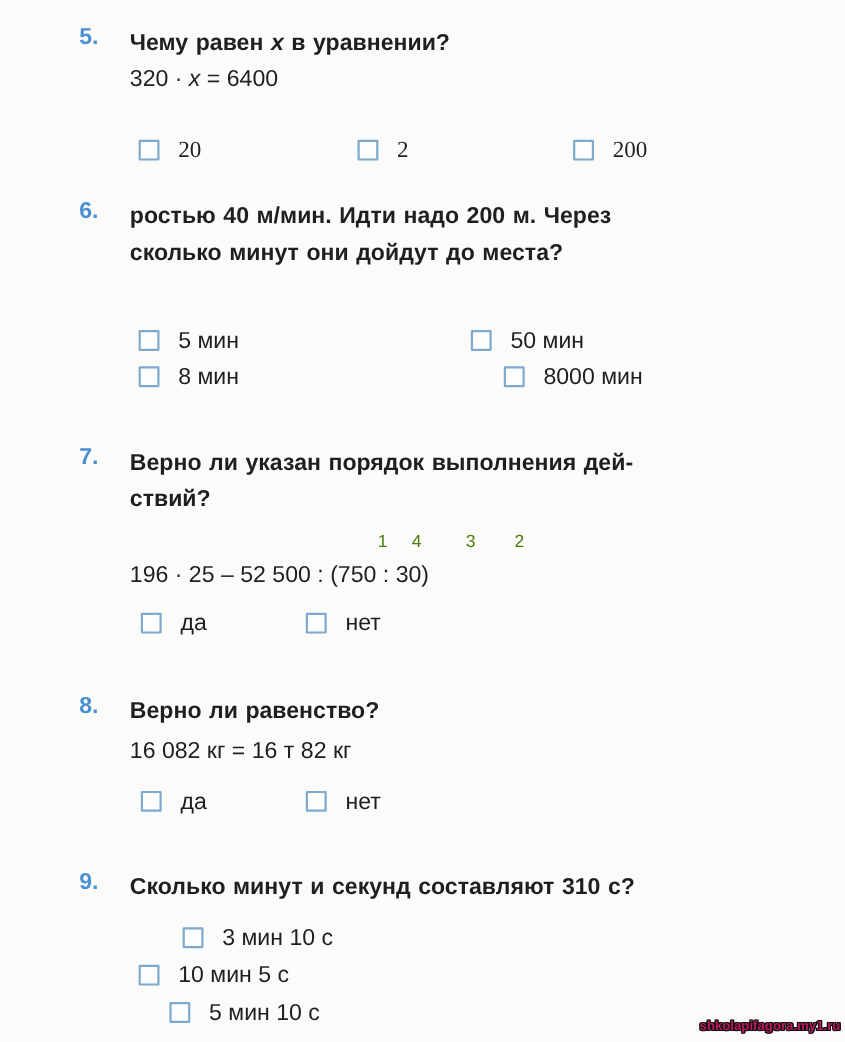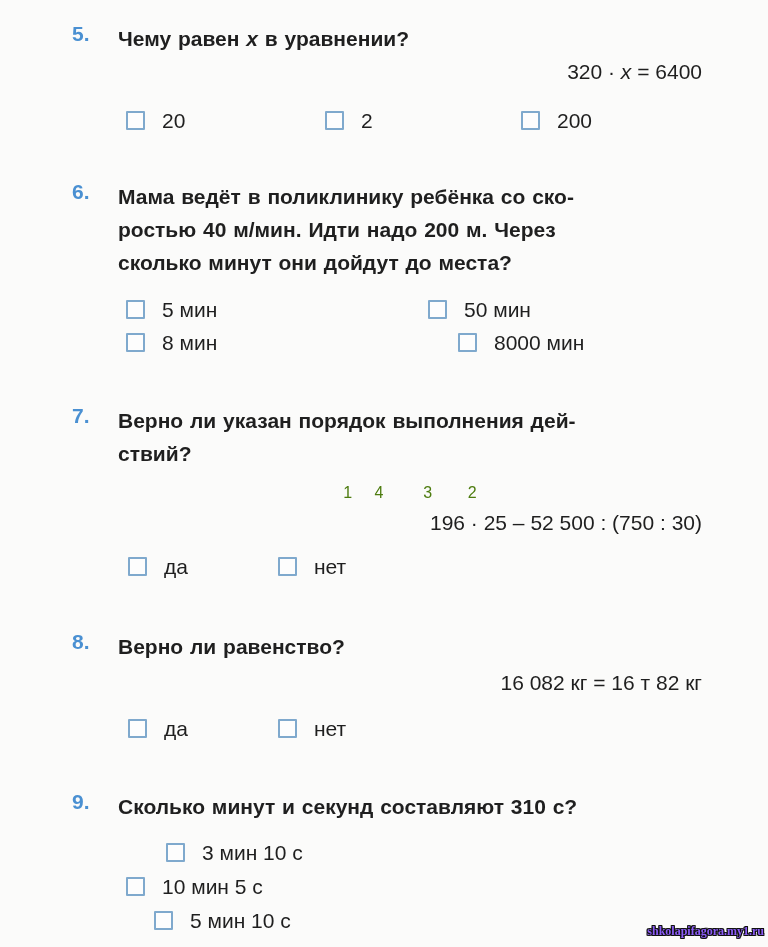--- a/index.html
+++ b/index.html
@@ -62,21 +62,21 @@
   }
   .q-text .ital {
     font-style: italic;
   }
 
   
   .formula {
     font-size: 21px;
     line-height: 33px;
     color: #1f1f1f;
-    text-align: right;
+    text-align: left;
     white-space: nowrap;
   }
   .formula .ital {
     font-style: italic;
   }
   .order-row {
     font-size: 16px;
     line-height: 26px;
     color: #4d7c0f;
     text-align: center;
@@ -109,25 +109,25 @@
     color: #1f1f1f;
     margin-left: 17px;
     white-space: nowrap;
   }
 
   
   .watermark {
     position: absolute;
     right: 4px;
     bottom: 8px;
-    font-family: Liberation Serif, serif;
+    font-family: Liberation Sans, sans-serif;
     font-size: 12px;
     font-weight: bold;
     letter-spacing: 0px;
-    color: #8b5cf6;
+    color: #be185d;
     text-shadow:
       -1px -1px 0 #101010,
        1px -1px 0 #101010,
       -1px  1px 0 #101010,
        1px  1px 0 #101010,
        0px -1px 0 #101010,
        0px  1px 0 #101010,
       -1px  0px 0 #101010,
        1px  0px 0 #101010;
     white-space: nowrap;
@@ -139,40 +139,39 @@
 
 <div class="sheet">
 
   <div class="question" style="top:22px;">
     <div class="q-num">5.</div>
     <div class="q-body">
       <div class="q-text"><span>Чему  равен  </span><span class="ital">x</span><span>  в  уравнении?</span></div>
     </div>
     <div class="formula" style="position:absolute; left:118px; top:33px; width:584px;"><span>320 · </span><span class="ital">x</span><span> = 6400</span></div>
 
-    <div class="answers" style="left:0; top:88px; width:757px; height:36px;">
+    <div class="answers" style="left:0; top:104px; width:757px; height:36px;font-family:Liberation Serif, serif;">
       <div class="ans" style="left:126px; top:0;">
         <span class="cbox"></span>
         <span class="ans-label">20</span>
       </div>
       <div class="ans" style="left:325px; top:0;">
         <span class="cbox"></span>
         <span class="ans-label">2</span>
       </div>
       <div class="ans" style="left:521px; top:0;">
         <span class="cbox"></span>
         <span class="ans-label">200</span>
       </div>
     </div>
   </div>
 
   <div class="question" style="top:180px;">
     <div class="q-num">6.</div>
     <div class="q-body">
-      <div class="q-text justify-all">Мама  ведёт  в  поликлинику  ребёнка  со  ско-</div>
       <div class="q-text justify-all">ростью  40 м/мин.  Идти  надо  200 м.  Через</div>
       <div class="q-text">сколько  минут  они  дойдут  до  места?</div>
     </div>
 
     <div class="answers" style="left:0; top:119px; width:768px; height:70px;">
       <div class="ans" style="left:126px; top:0;">
         <span class="cbox"></span>
         <span class="ans-label">5 мин</span>
       </div>
       <div class="ans" style="left:428px; top:0;">

